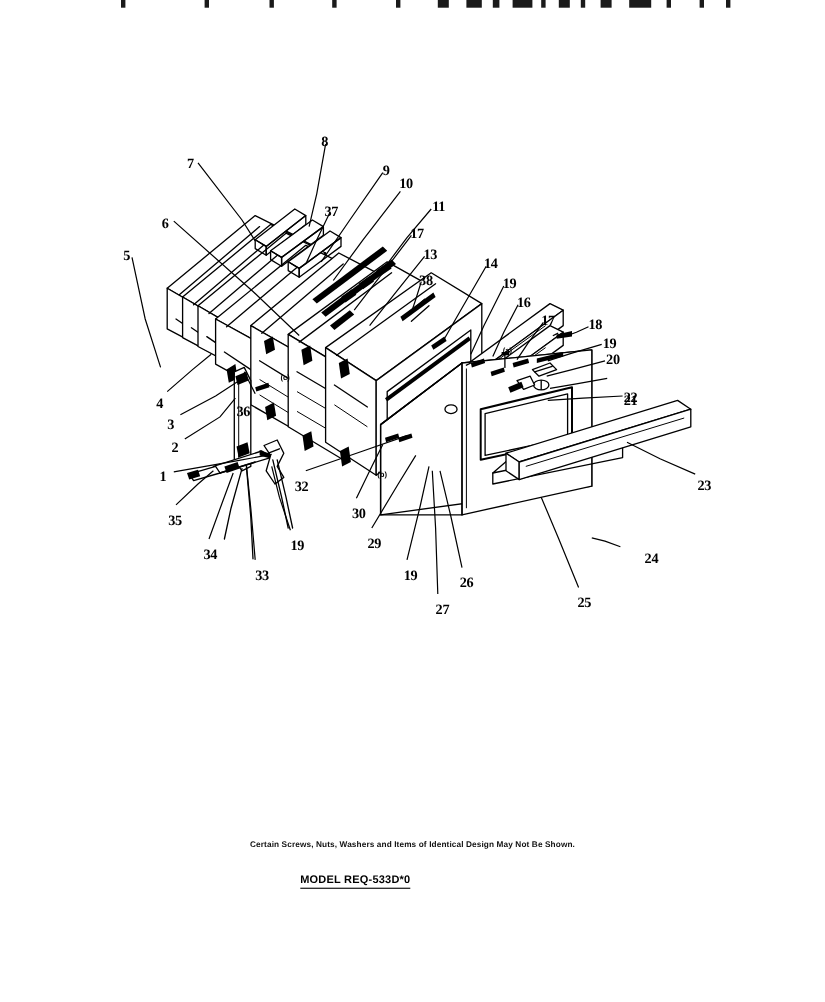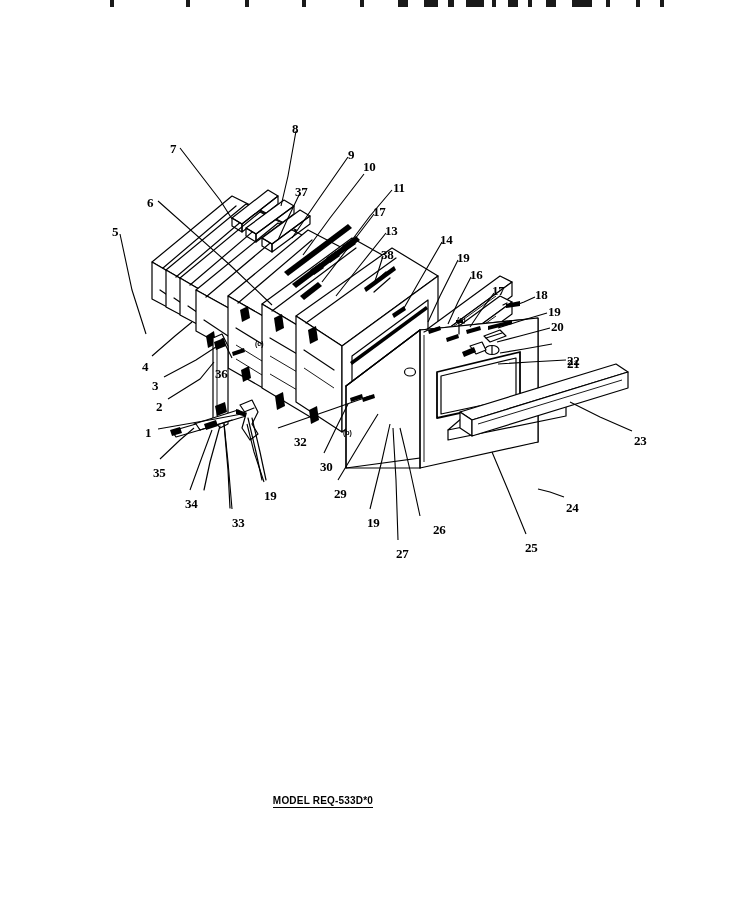--- a/index.html
+++ b/index.html
@@ -392,40 +392,41 @@
       <div class="callout-label" style="left: 440px; top: 233px;">14</div>
       <div class="callout-label" style="left: 457px; top: 251px;">19</div>
       <div class="callout-label" style="left: 470px; top: 268px;">16</div>
       <div class="callout-label" style="left: 492px; top: 284px;">17</div>
       <div class="callout-label" style="left: 535px; top: 288px;">18</div>
       <div class="callout-label" style="left: 548px; top: 305px;">19</div>
       <div class="callout-label" style="left: 551px; top: 320px;">20</div>
       <div class="callout-label" style="left: 567px; top: 337px; margin-top: 20px;">21</div>
       <div class="callout-label" style="left: 567px; top: 354px;">22</div>
       <div class="callout-label" style="left: 634px; top: 434px;">23</div>
-      <div class="callout-label" style="left: 566px; top: 501px;">24</div>
+      <div class="callout-label" style="left: 586px; top: 501px;">24</div>
       <div class="callout-label" style="left: 525px; top: 541px;">25</div>
-      <div class="callout-label" style="left: 418px; top: 523px; margin-left: 15px;">26</div>
+      <div class="callout-label" style="left: 418px; top: 523px;">26</div>
       <div class="callout-label" style="left: 396px; top: 547px; text-align: right;">27</div>
       <div class="callout-label" style="left: 367px; top: 516px;">19</div>
       <div class="callout-label" style="left: 334px; top: 487px;">29</div>
       <div class="callout-label" style="left: 320px; top: 460px;">30</div>
       <div class="callout-label" style="left: 264px; top: 489px;">19</div>
-      <div class="callout-label" style="left: 294px; top: 435px;">32</div>
+      <div class="callout-label" style="left: 268px; top: 435px;">32</div>
       <div class="callout-label" style="left: 232px; top: 516px;">33</div>
       <div class="callout-label" style="left: 185px; top: 497px;">34</div>
       <div class="callout-label" style="left: 153px; top: 466px;">35</div>
       <div class="callout-label" style="left: 215px; top: 331px; margin-top: 36px;">36</div>
       <div class="callout-label" style="left: 295px; top: 185px;">37</div>
       <div class="callout-label" style="left: 381px; top: 248px;">38</div>
     </div>
   <div id="submarker-layer">
       <div class="sub-marker" style="left: 457px; top: 316px;">(a)</div>
       <div class="sub-marker" style="left: 343px; top: 429px;">(b)</div>
       <div class="sub-marker" style="left: 255px; top: 340px;">(c)</div>
     </div>
 
+  <div id="footer-note">Certain Screws, Nuts, Washers and Items of Identical Design May Not Be Shown.</div>
 
   <div id="model-line">
     <span id="model-text">MODEL REQ-533D*0</span>
   </div>
 
 </div>
 
 </body></html>

